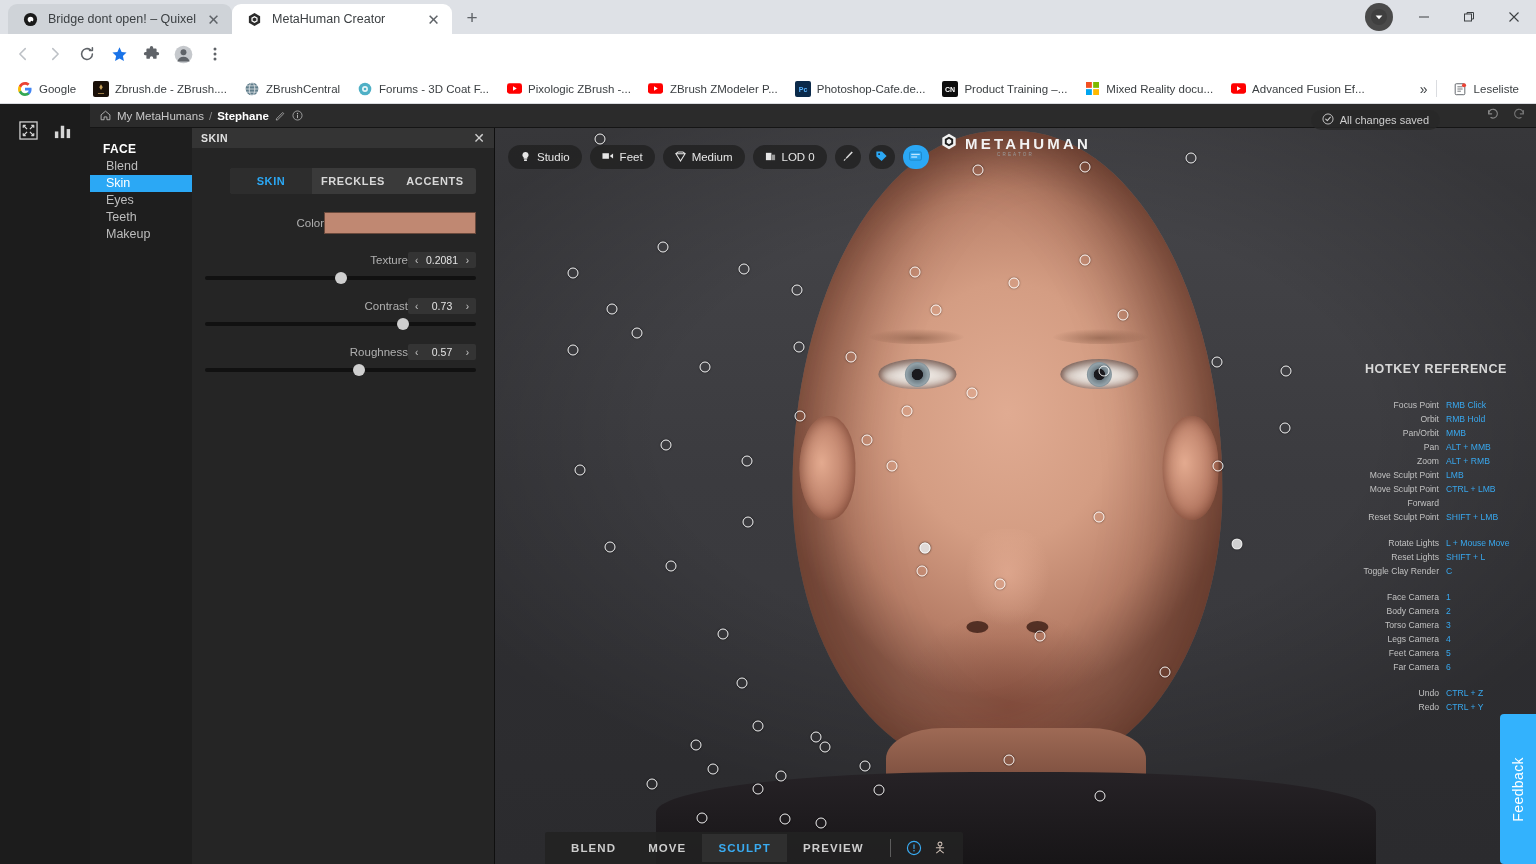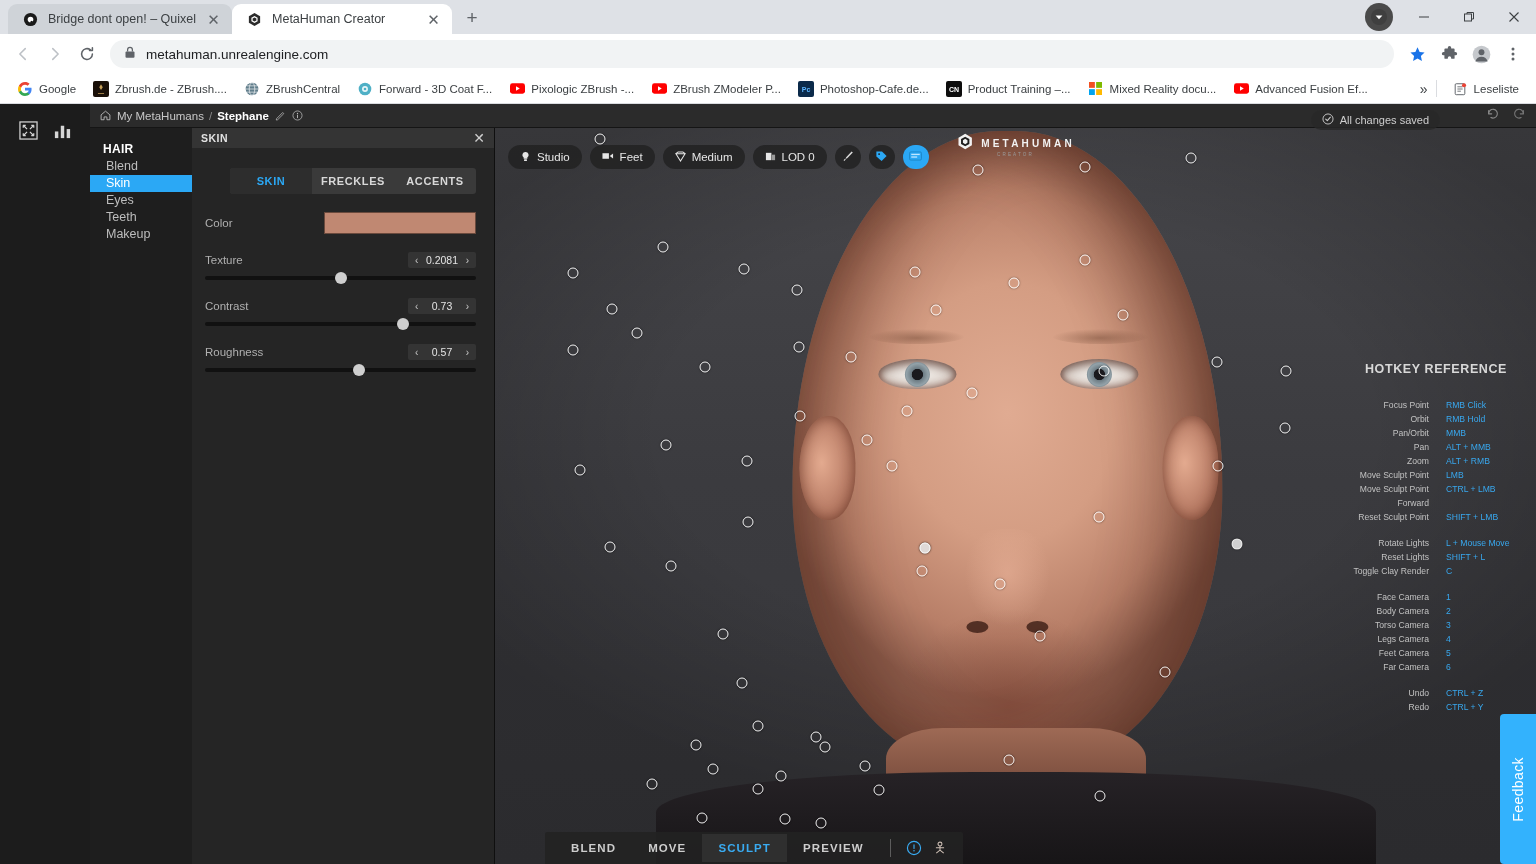--- a/index.html
+++ b/index.html
@@ -188,21 +188,21 @@
     display: flex; margin: 20px 18px 0 auto; width: 246px;
     background: #3a3a3a; border-radius: 3px; overflow: hidden;
   }
   .ptab {
     flex: 1; text-align: center; font-size: 11px; font-weight: bold;
     letter-spacing: 0.6px; padding: 7px 0; color: #d8d8d8;
   }
   .ptab.active { background: #2d2d2d; color: #2ba8f5; }
 
   .prop-row { margin: 18px 18px 0 13px; }
-  .prop-line { display: flex; align-items: center; justify-content: space-between; gap: 16px; }
+  .prop-line { display: flex; align-items: center; justify-content: flex-end; }
   .prop-label { font-size: 11.5px; color: #b0b0b0; }
   .swatch {
     width: 152px; height: 22px; background: #c08872;
     border: 1px solid #6a4a3d;
   }
   .stepper {
     display: flex; align-items: center; gap: 2px;
     background: #343434; border-radius: 2px;
     padding: 2px 4px; min-width: 68px; justify-content: space-between;
   }
@@ -325,38 +325,38 @@
     background: rgba(33,33,33,0.80);
     font-size: 11.5px; color: #e6e6e6;
   }
   .vbtn.icon-only { padding: 0; width: 26px; justify-content: center; }
   .vbtn.blue { background: #2ba8f5; }
 
   .mh-logo {
     position: absolute; left: 50%; top: 5px; transform: translateX(-50%);
     display: flex; align-items: center; gap: 8px; z-index: 25;
   }
-  .mh-word { font-size: 10px; font-weight: bold; letter-spacing: 3.2px; color: #f2f2f2; }
+  .mh-word { font-size: 15px; font-weight: bold; letter-spacing: 3.2px; color: #f2f2f2; }
   .mh-sub { position:absolute; left:50%; transform:translateX(-50%); top: 19px;
     font-size: 4.6px; letter-spacing: 2.1px; color: #9a9a9a; }
 
   .version-block {
     position: absolute; right: 10px; top: 22px; text-align: right;
     font-size: 11px; color: #8d8d8d; line-height: 17px; z-index: 20;
   }
 
   .hotkeys {
     position: absolute; right: 12px; top: 234px; width: 176px;
     z-index: 20; font-size: 8.6px; line-height: 14px;
   }
   .hk-title {
     text-align: center; font-size: 12.5px; font-weight: bold;
     color: #d8d8d8; letter-spacing: 0.6px; margin-bottom: 22px;
   }
-  .hk-row { display: flex; gap: 17px; margin-bottom: 0; }
+  .hk-row { display: flex; gap: 7px; margin-bottom: 0; }
   .hk-name { flex: 1; text-align: right; color: #c2c2c2; }
   .hk-key { width: 78px; text-align: left; color: #38a8ef; }
   .hk-gap { height: 12px; }
 
   .notice {
     position: absolute; left: 50%; transform: translateX(-50%);
     bottom: 46px; background: #33b2fd; border-radius: 13px;
     padding: 5px 16px; display: flex; align-items: center; gap: 7px;
     font-size: 11.5px; color: #0d2433; white-space: nowrap; z-index: 22;
   }
@@ -452,29 +452,20 @@
     <div class="navbtn disabled">
       <svg width="18" height="18" viewBox="0 0 20 20">
           <path d="M7.5 4 L13.5 10 L7.5 16" fill="none" stroke="currentColor" stroke-width="1.7" stroke-linecap="round" stroke-linejoin="round"></path>
         </svg>
     </div>
     <div class="navbtn">
       <svg width="18" height="18" viewBox="0 0 20 20">
           <path d="M16 10 A6 6 0 1 1 13.8 5.4" fill="none" stroke="currentColor" stroke-width="1.7" stroke-linecap="round"></path>
           <path d="M16 3 V6.2 H12.8" fill="none" stroke="currentColor" stroke-width="1.7" stroke-linecap="round" stroke-linejoin="round"></path>
         </svg>
-    </div>
-    <div class="urlbox" title="Search Google or type a URL">
-      <span>
-        <svg width="12" height="13" viewBox="0 0 12 13">
-            <rect x="1.5" y="5.4" width="9" height="6.4" rx="1" fill="#5f6368"></rect>
-            <path d="M3.6 5.4 V3.7 A2.4 2.4 0 0 1 8.4 3.7 V5.4" fill="none" stroke="#5f6368" stroke-width="1.25"></path>
-          </svg>
-      </span>
-      <span class="url-text">metahuman.unrealengine.com</span>
     </div>
     <div class="omni-icons">
       <div class="omni-icon">
         <svg width="17" height="17" viewBox="0 0 20 20">
             <path d="M10 1.6 L12.5 7 L18.3 7.7 L14 11.7 L15.2 17.5 L10 14.6 L4.8 17.5 L6 11.7 L1.7 7.7 L7.5 7 Z" fill="#1a73e8"></path>
           </svg>
       </div>
       <div class="omni-icon">
         <svg width="17" height="17" viewBox="0 0 20 20">
             <path d="M8 2a2 2 0 0 1 4 0v1h3a1 1 0 0 1 1 1v3h1a2 2 0 0 1 0 4h-1v3a1 1 0 0 1-1 1h-3v-1a2 2 0 0 0-4 0v1H5a1 1 0 0 1-1-1v-3H3a2 2 0 0 1 0-4h1V4a1 1 0 0 1 1-1h3z" fill="#5f6368"></path>
@@ -530,21 +521,21 @@
       <span>ZBrushCentral</span>
     </div>
     <div class="bm">
       <span class="bm-ico">
         <svg width="14" height="14" viewBox="0 0 16 16">
             <circle cx="8" cy="8" r="7.2" fill="#4fb0c6"></circle>
             <circle cx="8" cy="8" r="3.4" fill="#e8f6f9"></circle>
             <circle cx="8" cy="8" r="1.5" fill="#4fb0c6"></circle>
           </svg>
       </span>
-      <span>Forward - 3D Coat F...</span>
+      <span>Forums - 3D Coat F...</span>
     </div>
     <div class="bm">
       <span class="bm-ico">
         <svg width="15" height="11" viewBox="0 0 16 11">
             <rect width="16" height="11" rx="2.6" fill="#ff0000"></rect>
             <path d="M6.4 3.1 L10.4 5.5 L6.4 7.9 Z" fill="#fff"></path>
           </svg>
       </span>
       <span>Pixologic ZBrush -...</span>
     </div>
@@ -677,21 +668,21 @@
         <svg width="12" height="12" viewBox="0 0 14 14">
             <circle cx="7" cy="7" r="5.9" fill="none" stroke="#cfcfcf" stroke-width="1.05"></circle>
             <path d="M4.3 7.1 L6.2 9 L9.8 4.9" fill="none" stroke="#cfcfcf" stroke-width="1.2" stroke-linecap="round" stroke-linejoin="round"></path>
           </svg>
       </span>
       <span>All changes saved</span>
     </div>
 
     <div class="navpanel">
       <div>
-        <div class="nav-group-title">HAIR</div>
+        <div class="nav-group-title">FACE</div>
         <div class="nav-item">Blend</div>
         <div class="nav-item active">Skin</div>
         <div class="nav-item">Eyes</div>
         <div class="nav-item">Teeth</div>
         <div class="nav-item">Makeup</div>
       </div>
       <div class="nav-spacer"></div>
       <div class="nav-spacer"></div>
     </div>
 

